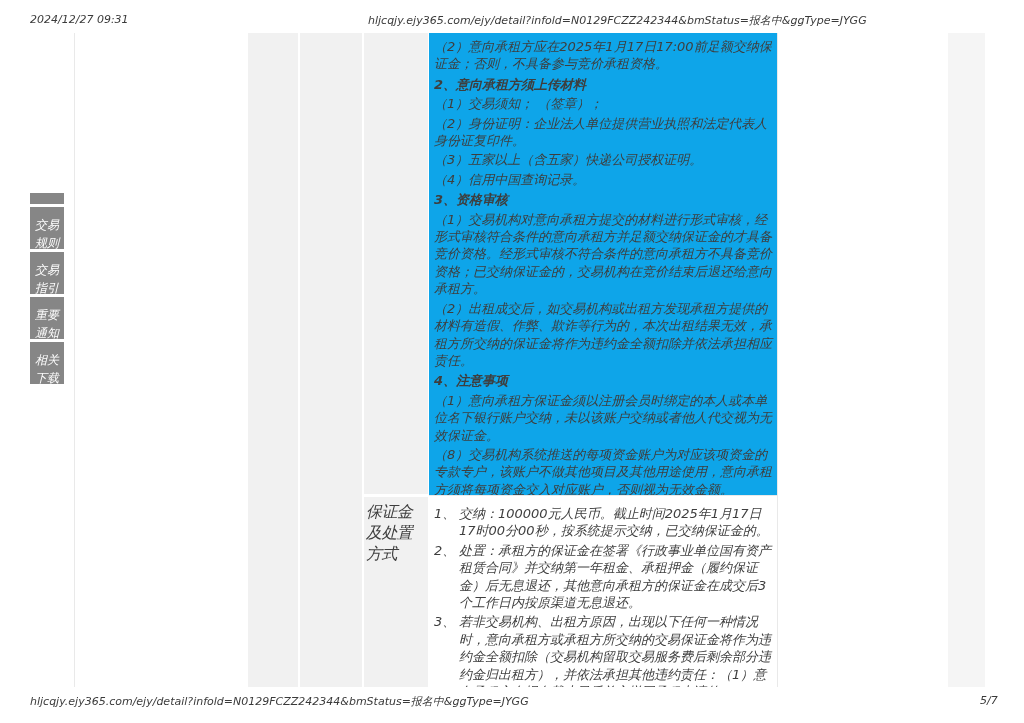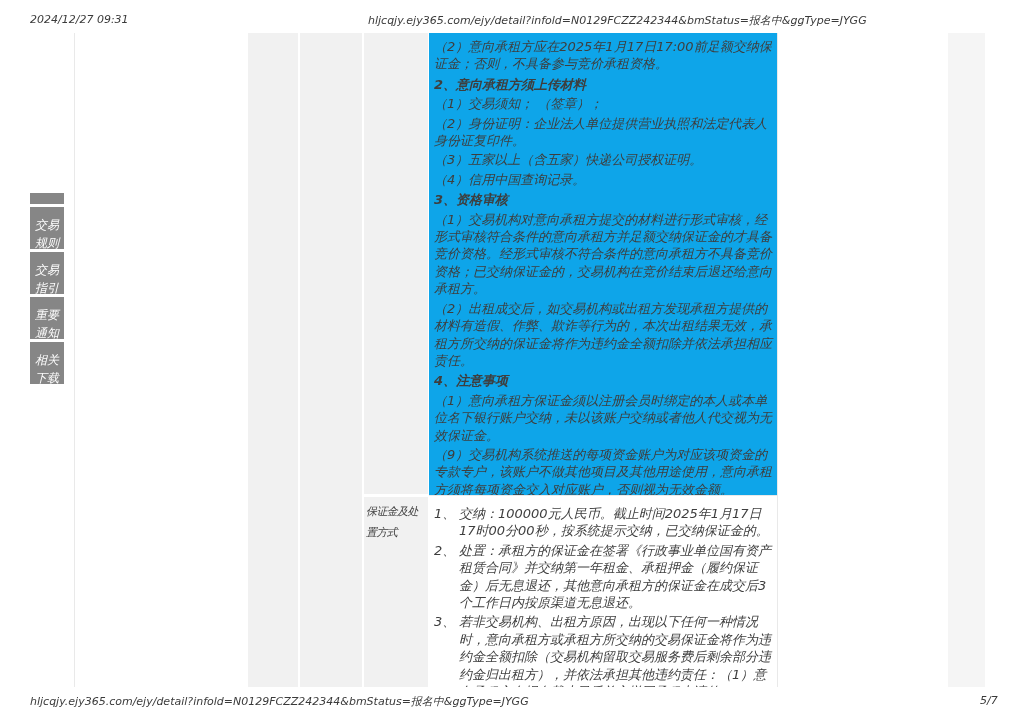--- a/index.html
+++ b/index.html
@@ -22,21 +22,21 @@
     text-align:center;padding-top:9px;margin-bottom:3px;box-sizing:border-box;
     cursor:pointer;overflow:hidden;word-break:break-all;
   }
   
   .tbl-left-border{left:74px;top:33px;width:1px;height:654px;background:#e9e9e9;}
   .colA{left:248px;top:33px;width:50px;height:654px;background:#f1f1f1;}
   .colB{left:300px;top:33px;width:62px;height:654px;background:#f1f1f1;}
   .colC1{left:364px;top:33px;width:64px;height:461px;background:#f1f1f1;}
   .colC2{
     left:364px;top:497px;width:64px;height:190px;background:#f1f1f1;
-    box-sizing:border-box;padding:4px 8px 0 2px;font-size:11px;letter-spacing:-0.6px;
+    box-sizing:border-box;padding:4px 8px 0 2px;font-size:16px;letter-spacing:-0.6px;
     line-height:21px;color:#3e3e3e;word-break:break-all;
   }
   .cell1{
     left:429px;top:33px;width:349px;height:463px;background:#0ea5e9;
     box-sizing:border-box;border-right:1px solid #e9e9e9;border-bottom:1px solid #e9e9e9;
     overflow:hidden;padding:3px 4px 0 5px;
   }
   .cell2{
     left:429px;top:496px;width:349px;height:191px;background:#ffffff;
     box-sizing:border-box;border-right:1px solid #e9e9e9;
@@ -69,21 +69,21 @@
   <p class="hd">2、意向承租方须上传材料</p>
   <p class="para">（1）交易须知； （签章）；</p>
   <p class="para">（2）身份证明：企业法人单位提供营业执照和法定代表人身份证复印件。</p>
   <p class="para">（3）五家以上（含五家）快递公司授权证明。</p>
   <p class="para">（4）信用中国查询记录。</p>
   <p class="hd">3、资格审核</p>
   <p class="para">（1）交易机构对意向承租方提交的材料进行形式审核，经形式审核符合条件的意向承租方并足额交纳保证金的才具备竞价资格。经形式审核不符合条件的意向承租方不具备竞价资格；已交纳保证金的，交易机构在竞价结束后退还给意向承租方。</p>
   <p class="para">（2）出租成交后，如交易机构或出租方发现承租方提供的材料有造假、作弊、欺诈等行为的，本次出租结果无效，承租方所交纳的保证金将作为违约金全额扣除并依法承担相应责任。</p>
   <p class="hd">4、注意事项</p>
   <p class="para">（1）意向承租方保证金须以注册会员时绑定的本人或本单位名下银行账户交纳，未以该账户交纳或者他人代交视为无效保证金。</p>
-  <p class="para">（9）交易机构系统推送的每项资金账户为对应该项资金的专款专户，该账户不做其他项目及其他用途使用，意向承租方须将每项资金交入对应账户，否则视为无效金额。</p>
+  <p class="para">（8）交易机构系统推送的每项资金账户为对应该项资金的专款专户，该账户不做其他项目及其他用途使用，意向承租方须将每项资金交入对应账户，否则视为无效金额。</p>
 
 </div>
 
 <div class="abs cell2">
   <div class="item">
     <span class="num">1、</span>
     <span class="txt">交纳：100000元人民币。截止时间2025年1月17日17时00分00秒，按系统提示交纳，已交纳保证金的。</span>
   </div>
   <div class="item">
     <span class="num">2、</span>

